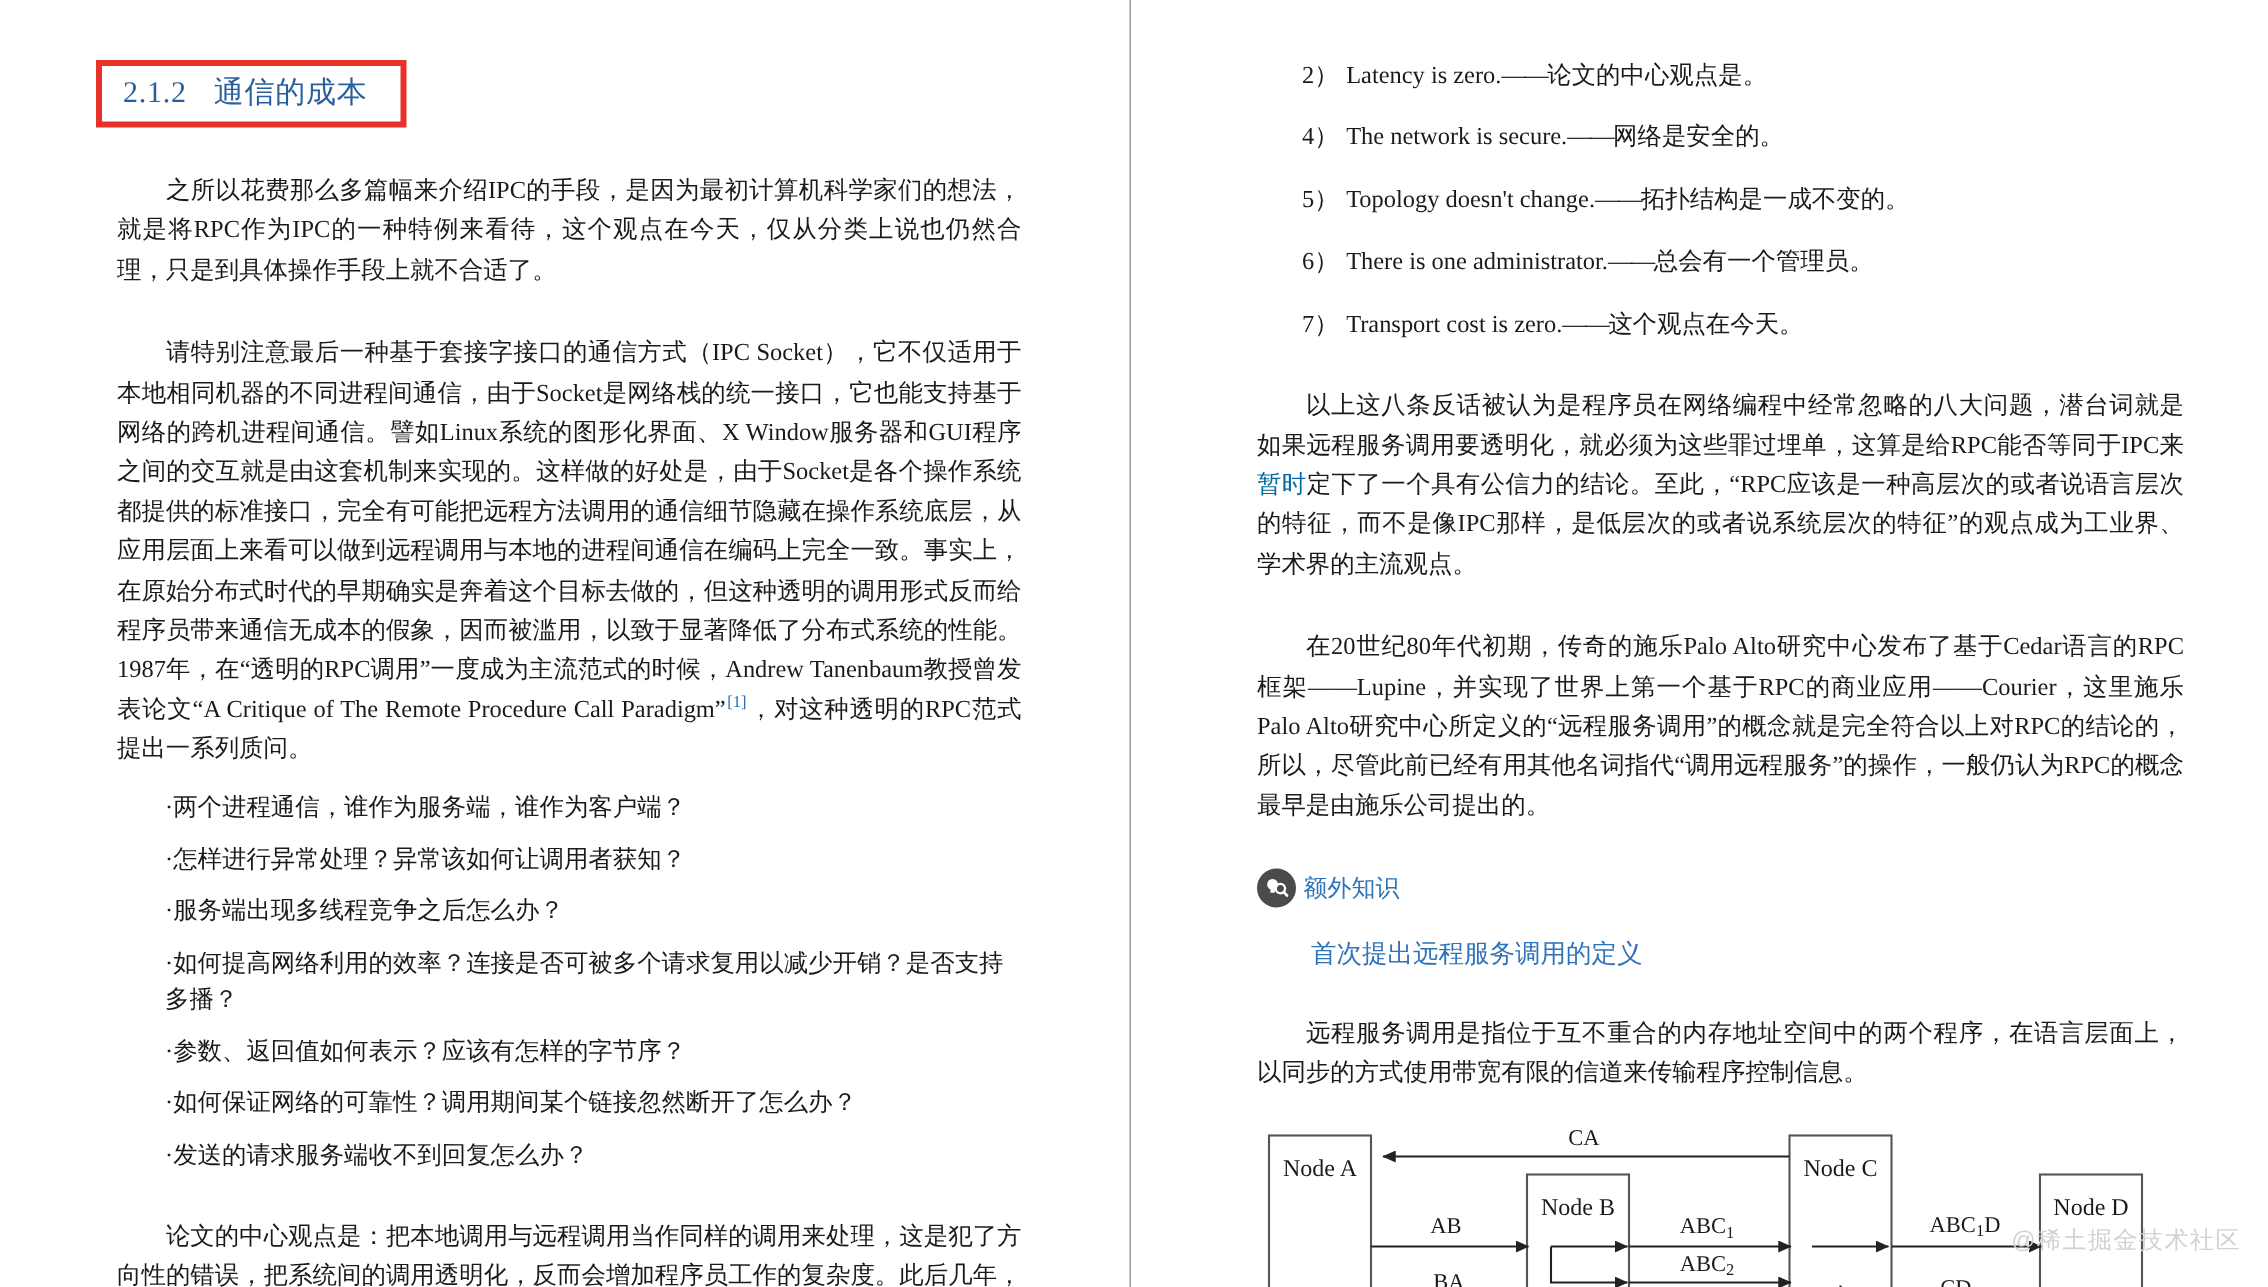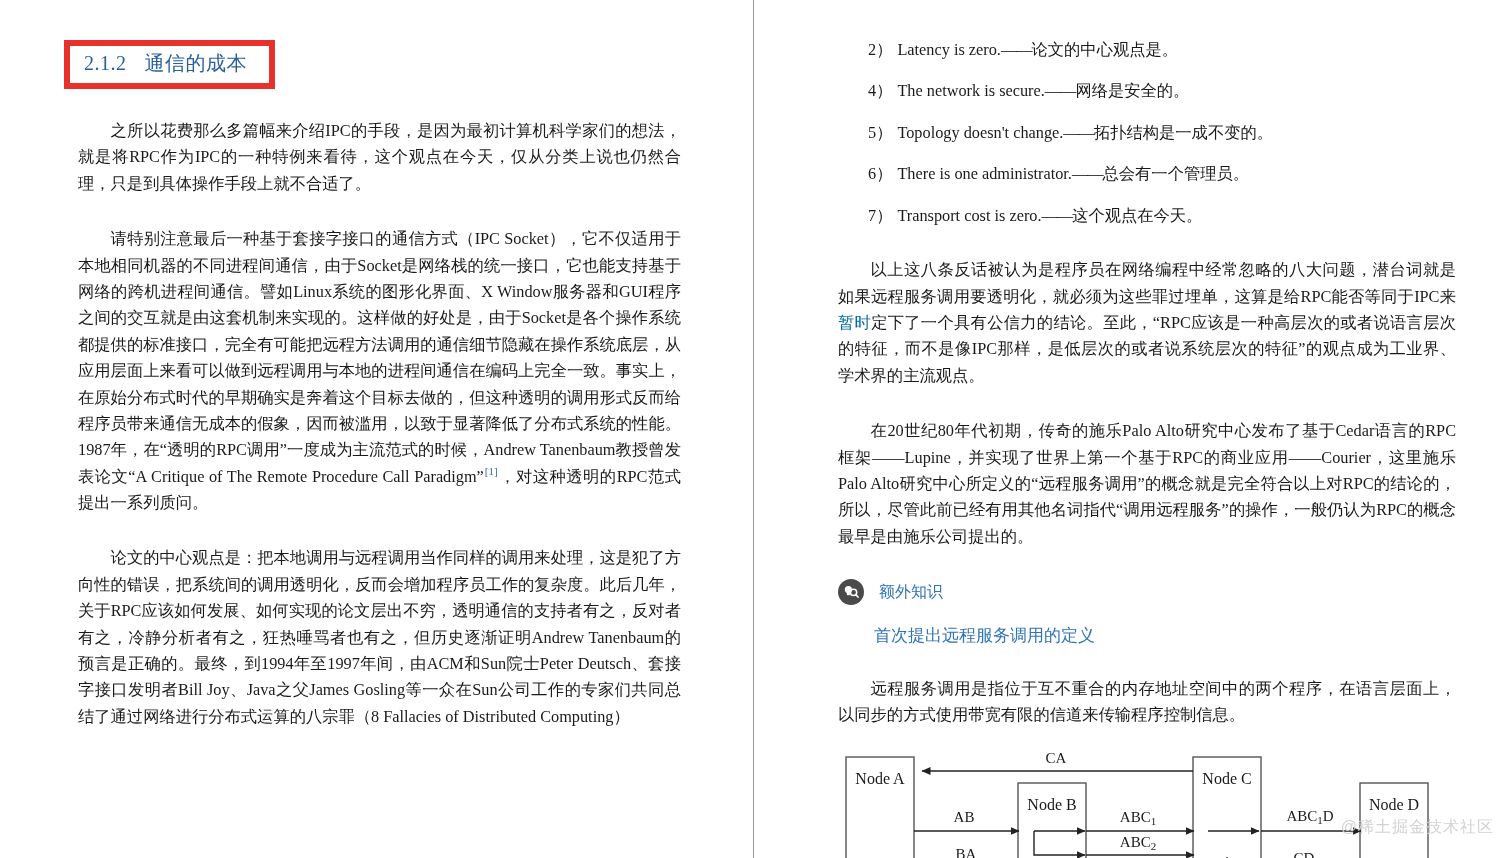--- a/index.html
+++ b/index.html
@@ -26,21 +26,21 @@
     position: absolute;
     top: 0;
     box-sizing: border-box;
   }
   .col-left  { left: 0;    width: 753px;  padding: 26px 72px 0 78px; }
   .col-right { left: 754px; width: 758px; padding: 22px 56px 0 84px; }
 
   
   .heading-box {
     display: inline-block;
-    border: 6px solid #c2410c;
+    border: 4px solid #c2410c;
     padding: 4px 22px 6px 14px;
     margin: 14px 0 0 -14px;
   }
   .heading-text {
     font-size: 20px;
     color: #2a5f9e;
     letter-spacing: 0.5px;
     white-space: nowrap;
   }
   .heading-num { margin-right: 18px; }
@@ -82,21 +82,21 @@
     line-height: 0;
     padding: 0 1px;
   }
   .lnk { color: #0369a1; }
 
   
   .callout-head {
     display: flex;
     align-items: flex-end;
     margin: 26px 0 0 0;
-    gap: 15px;
+    gap: 5px;
     text-align: right;
   }
   .bulb-icon {
     width: 26px; height: 26px;
     border-radius: 50%;
     background: #4a4a4a;
     display: inline-flex;
     align-items: center;
     justify-content: center;
     flex: 0 0 auto;
@@ -150,20 +150,29 @@
     <div class="heading-box" style="border-color: rgb(232, 49, 42);">
       <div class="heading-text" style="color: rgb(42, 95, 158);">
         <span class="heading-num">2.1.2</span><span>通信的成本</span>
       </div>
     </div>
 
     <p class="para">之所以花费那么多篇幅来介绍IPC的手段，是因为最初计算机科学家们的想法，就是将RPC作为IPC的一种特例来看待，这个观点在今天，仅从分类上说也仍然合理，只是到具体操作手段上就不合适了。</p>
 
     <p class="para"><span>请特别注意最后一种基于套接字接口的通信方式（IPC Socket），它不仅适用于本地相同机器的不同进程间通信，由于Socket是网络栈的统一接口，它也能支持基于网络的跨机进程间通信。譬如Linux系统的图形化界面、X Window服务器和GUI程序之间的交互就是由这套机制来实现的。这样做的好处是，由于Socket是各个操作系统都提供的标准接口，完全有可能把远程方法调用的通信细节隐藏在操作系统底层，从应用层面上来看可以做到远程调用与本地的进程间通信在编码上完全一致。事实上，在原始分布式时代的早期确实是奔着这个目标去做的，但这种透明的调用形式反而给程序员带来通信无成本的假象，因而被滥用，以致于显著降低了分布式系统的性能。1987年，在“透明的RPC调用”一度成为主流范式的时候，Andrew Tanenbaum教授曾发表论文“A Critique of The Remote Procedure Call Paradigm”</span><sup class="cite">[1]</sup><span>，对这种透明的RPC范式提出一系列质问。</span></p>
 
+    <ul class="qlist">
+      <li>·两个进程通信，谁作为服务端，谁作为客户端？</li>
+      <li>·怎样进行异常处理？异常该如何让调用者获知？</li>
+      <li>·服务端出现多线程竞争之后怎么办？</li>
+      <li>·如何提高网络利用的效率？连接是否可被多个请求复用以减少开销？是否支持多播？</li>
+      <li>·参数、返回值如何表示？应该有怎样的字节序？</li>
+      <li>·如何保证网络的可靠性？调用期间某个链接忽然断开了怎么办？</li>
+      <li>·发送的请求服务端收不到回复怎么办？</li>
+    </ul>
 
     <p class="para"><span>论文的中心观点是：把本地调用与远程调用当作同样的调用来处理，这是犯了方向性的错误，把系统间的调用透明化，反而会增加程序员工作的复杂度。此后几年，关于RPC应该如何发展、如何实现的论文层出不穷，透明通信的支持者有之，反对者有之，冷静分析者有之，狂热唾骂者也有之，但历史逐渐证明Andrew Tanenbaum的预言是正确的。最终，到1994年至1997年间，由ACM和Sun院士Peter Deutsch、套接字接口发明者Bill Joy、Java之父James Gosling等一众在Sun公司工作的专家们共同总结了通过网络进行分布式运算的八宗罪（8 Fallacies of Distributed Computing）</span></p>
 
     
 
   </div>
 
   <div class="col col-right">
 
     <ol class="fallacies">

